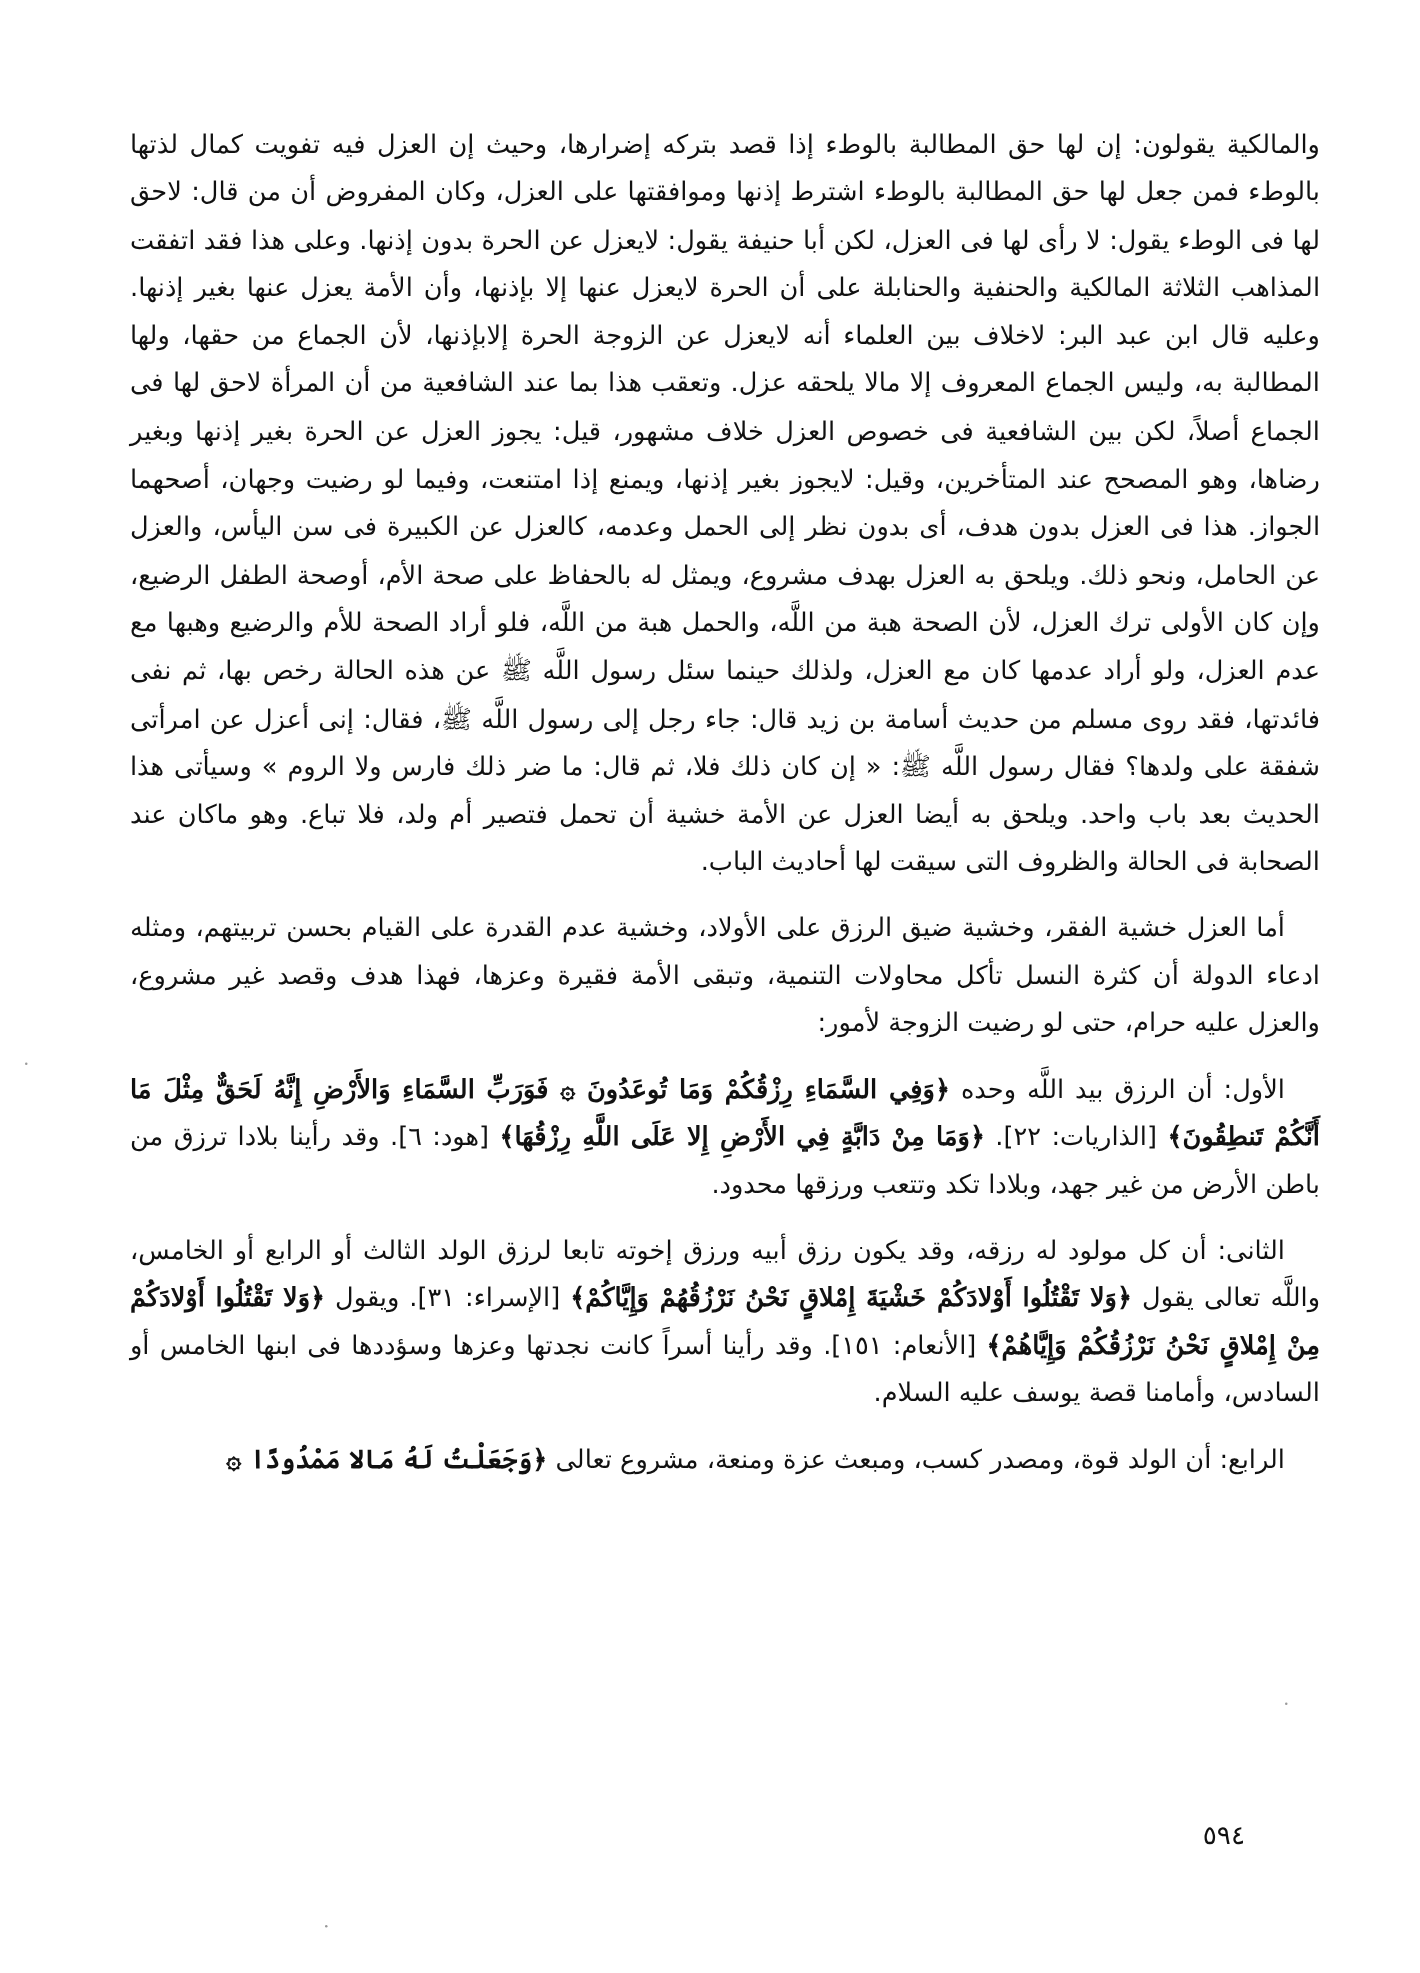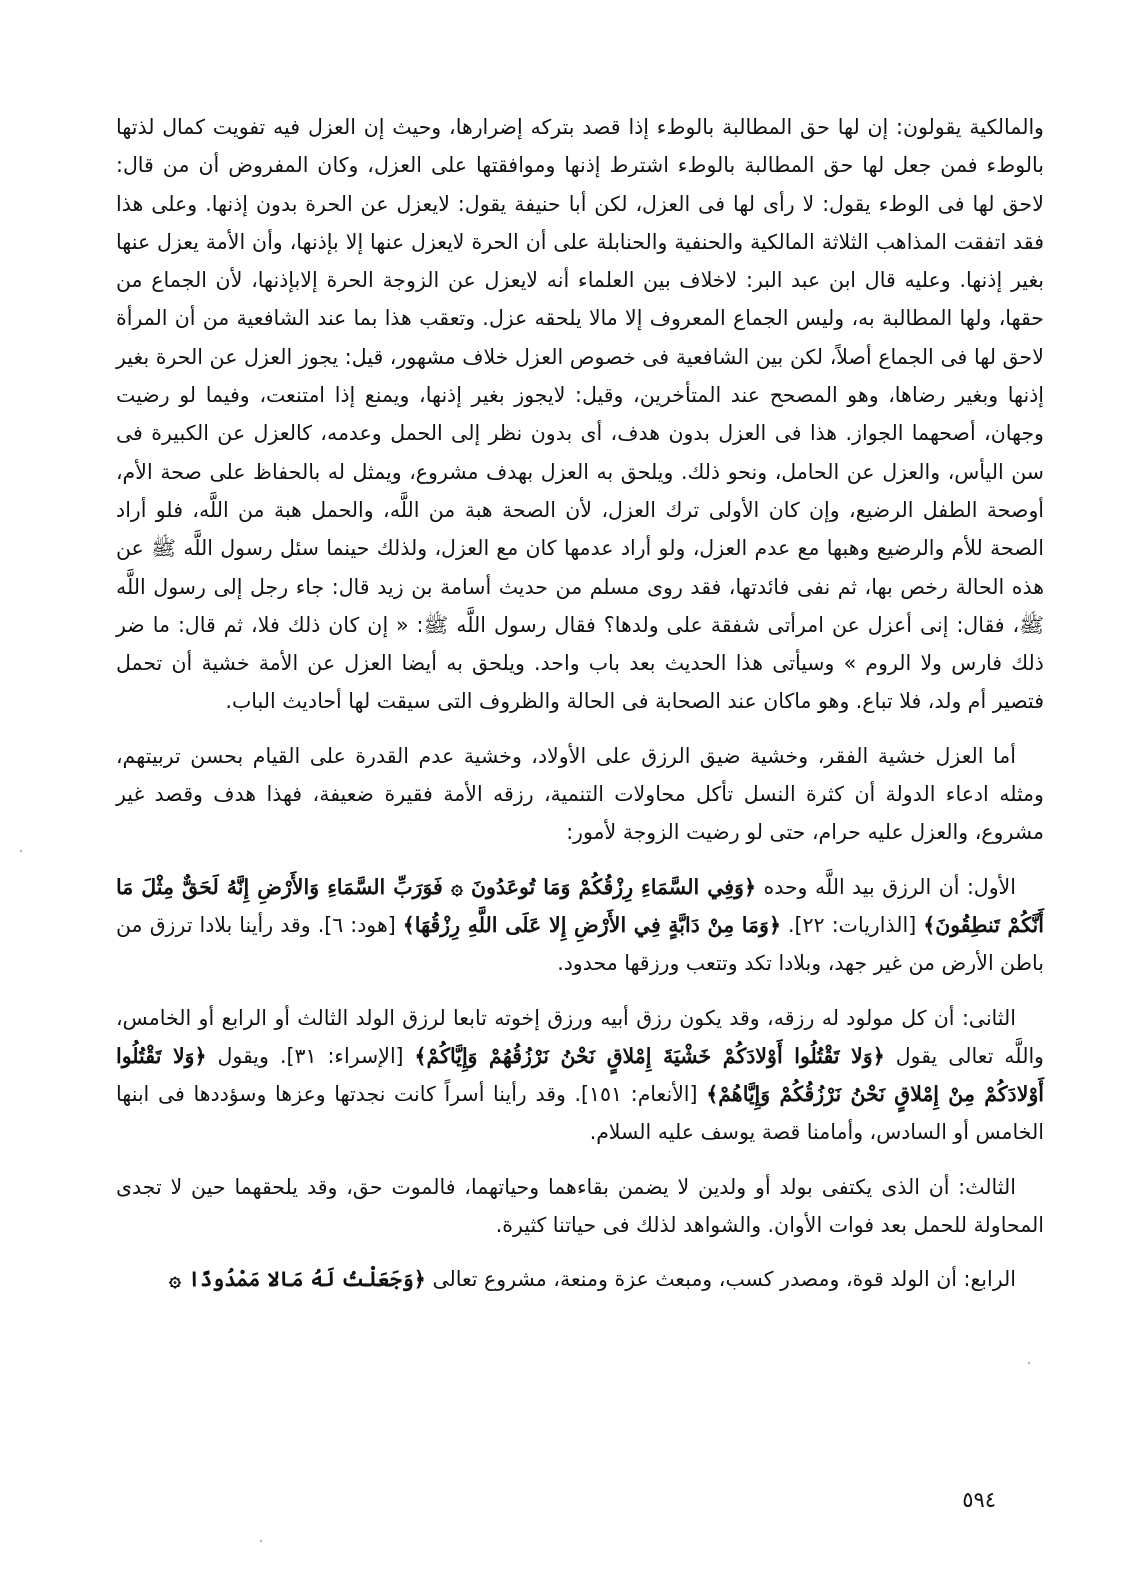--- a/index.html
+++ b/index.html
@@ -3,59 +3,56 @@
   <meta charset="utf-8">
   <style>
     html, body { margin: 0; padding: 0; background: #ffffff; }
     body { width: 1136px; height: 1578px; position: relative; overflow: hidden; }
     .page {
       position: absolute; left: 100px; top: 92px; width: 960px;
       direction: rtl; text-align: justify; text-align-last: right;
       font-family: "DejaVu Sans", sans-serif; color: #111111;
       font-size: 20.5px; line-height: 38.3px;
     }
-    .para { margin: 16px; }
+    .para { margin: 4px; }
     .para p { margin: 0; }
     .indent { text-indent: 28px; }
     .gap { margin-top: 14px; }
     .quran { font-weight: bold; font-family: "DejaVu Serif", serif; }
     .page-number {
-      position: absolute; left: 936px; top: 1488px; width: 60px;
+      position: absolute; left: 936px; top: 1456px; width: 60px;
       direction: rtl; text-align: right;
       font-family: "DejaVu Sans", sans-serif; font-size: 21px; color: #111;
     }
     .dot { position: absolute; width: 2px; height: 2px; background: #999; border-radius: 1px; }
   </style>
 </head>
 <body>
 
 <div class="page">
   <div class="para">
     <p>والمالكية  يقولون: إن لها حق المطالبة بالوطء إذا قصد بتركه إضرارها، وحيث إن العزل فيه تفويت كمال لذتها بالوطء فمن جعل لها حق المطالبة بالوطء اشترط إذنها وموافقتها على العزل، وكان المفروض أن من قال: لاحق لها فى الوطء يقول: لا رأى لها فى العزل، لكن أبا حنيفة يقول: لايعزل عن الحرة بدون إذنها.  وعلى هذا   فقد اتفقت المذاهب الثلاثة المالكية والحنفية والحنابلة على أن الحرة لايعزل عنها إلا بإذنها، وأن الأمة يعزل عنها بغير إذنها.  وعليه قال ابن عبد البر: لاخلاف بين العلماء أنه لايعزل عن الزوجة الحرة إلابإذنها، لأن الجماع من حقها، ولها المطالبة به،  وليس الجماع المعروف إلا مالا يلحقه عزل. وتعقب هذا بما عند الشافعية من أن المرأة لاحق لها فى  الجماع أصلاً، لكن بين الشافعية  فى خصوص العزل خلاف مشهور، قيل:  يجوز العزل عن الحرة  بغير إذنها وبغير رضاها، وهو المصحح عند المتأخرين، وقيل: لايجوز بغير إذنها، ويمنع إذا امتنعت، وفيما لو رضيت وجهان، أصحهما الجواز. هذا فى العزل بدون هدف، أى بدون نظر إلى الحمل وعدمه، كالعزل عن الكبيرة فى سن اليأس، والعزل عن الحامل، ونحو ذلك. ويلحق به العزل بهدف مشروع، ويمثل له بالحفاظ على صحة الأم، أوصحة الطفل الرضيع، وإن كان الأولى ترك العزل، لأن الصحة هبة من اللَّه، والحمل هبة من اللَّه، فلو أراد الصحة للأم  والرضيع  وهبها مع عدم العزل، ولو أراد عدمها كان مع العزل، ولذلك حينما سئل رسول اللَّه ﷺ عن هذه الحالة رخص بها، ثم نفى فائدتها، فقد روى مسلم من حديث أسامة بن زيد قال: جاء رجل إلى رسول اللَّه ﷺ، فقال:  إنى أعزل عن امرأتى شفقة على ولدها؟ فقال  رسول اللَّه ﷺ: « إن كان ذلك فلا، ثم قال:  ما ضر ذلك فارس ولا الروم » وسيأتى هذا الحديث بعد باب واحد. ويلحق به أيضا العزل عن الأمة خشية أن تحمل فتصير أم ولد، فلا تباع.  وهو ماكان عند الصحابة فى الحالة والظروف التى سيقت لها أحاديث الباب.</p>
   </div>
 
   <div class="para gap">
-    <p class="indent">أما العزل خشية الفقر، وخشية ضيق الرزق على الأولاد، وخشية عدم القدرة على القيام بحسن تربيتهم، ومثله ادعاء الدولة أن كثرة النسل تأكل  محاولات التنمية، رزقه الأمة فقيرة ضعيفة، فهذا هدف وقصد غير مشروع، والعزل عليه حرام، حتى لو رضيت الزوجة لأمور:</p>
+    <p class="indent">أما العزل خشية الفقر، وخشية ضيق الرزق على الأولاد، وخشية عدم القدرة على القيام بحسن تربيتهم، ومثله ادعاء الدولة أن كثرة النسل تأكل  محاولات التنمية، وتبقى الأمة فقيرة وعزها، فهذا هدف وقصد غير مشروع، والعزل عليه حرام، حتى لو رضيت الزوجة لأمور:</p>
   </div>
 
   <div class="para gap">
     <p class="indent">
       <span>الأول: أن الرزق بيد اللَّه وحده </span><span class="quran">﴿وَفِي السَّمَاءِ رِزْقُكُمْ وَمَا تُوعَدُونَ ۞ فَوَرَبِّ السَّمَاءِ وَالأَرْضِ إِنَّهُ لَحَقٌّ مِثْلَ مَا أَنَّكُمْ تَنطِقُونَ﴾</span><span> [الذاريات: ٢٢]. </span><span class="quran">﴿وَمَا مِنْ دَابَّةٍ فِي الأَرْضِ إِلا عَلَى اللَّهِ رِزْقُهَا﴾</span><span> [هود: ٦]. وقد رأينا بلادا ترزق من باطن الأرض من غير جهد،  وبلادا تكد وتتعب ورزقها محدود.</span>
     </p>
   </div>
 
   <div class="para gap">
     <p class="indent">
       <span>الثانى: أن كل مولود له رزقه، وقد يكون رزق أبيه ورزق إخوته تابعا لرزق الولد الثالث أو الرابع  أو الخامس، واللَّه تعالى يقول </span><span class="quran">﴿وَلا تَقْتُلُوا أَوْلادَكُمْ خَشْيَةَ إِمْلاقٍ نَحْنُ نَرْزُقُهُمْ وَإِيَّاكُمْ﴾</span><span> [الإسراء: ٣١]. ويقول </span><span class="quran">﴿وَلا تَقْتُلُوا أَوْلادَكُمْ مِنْ إِمْلاقٍ نَحْنُ نَرْزُقُكُمْ وَإِيَّاهُمْ﴾</span><span> [الأنعام: ١٥١]. وقد رأينا أسراً كانت نجدتها وعزها  وسؤددها فى ابنها الخامس أو السادس، وأمامنا قصة يوسف عليه السلام.</span>
     </p>
   </div>
 
-  <div class="para gap">
-    <p class="indent">الثالث: أن الذى يكتفى بولد أو ولدين لا يضمن بقاءهما وحياتهما، فالموت حق، وقد يلحقهما حين لا تجدى المحاولة  للحمل بعد فوات الأوان.  والشواهد لذلك فى حياتنا كثيرة.</p>
-  </div>
 
   <div class="para gap">
     <p class="indent">
       <span>الرابع: أن الولد  قوة، ومصدر كسب، ومبعث عزة  ومنعة، مشروع تعالى </span><span class="quran">﴿وَجَعَلْتُ لَهُ مَالا مَمْدُودًا ۞</span>
     </p>
   </div>
 </div>
 
 <div class="page-number">٥٩٤</div>
 

